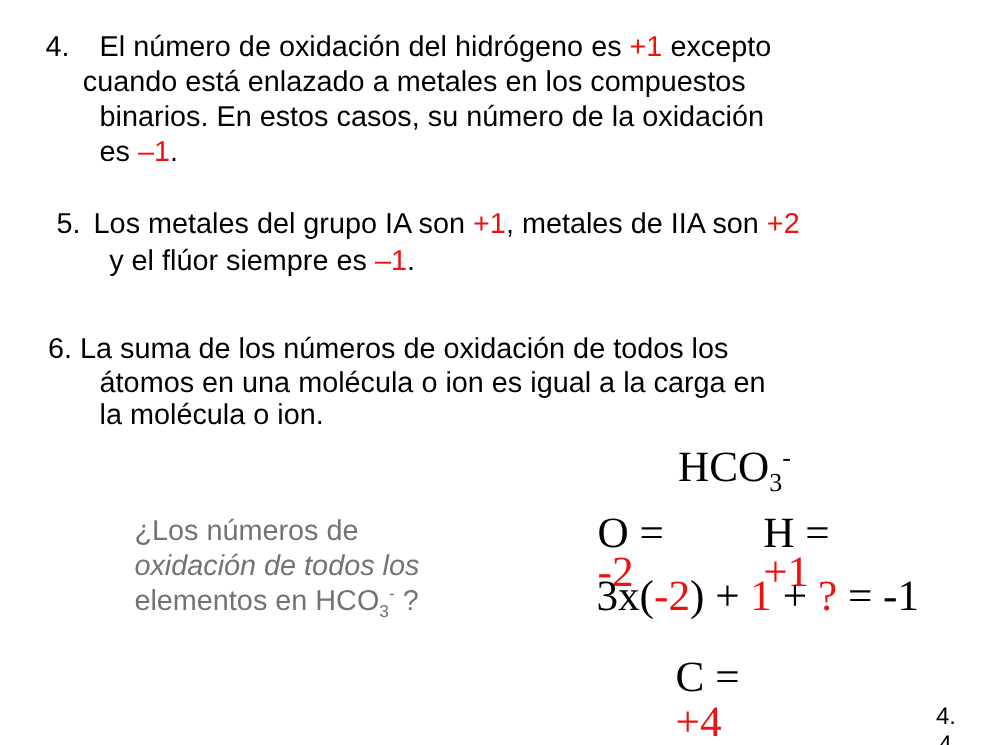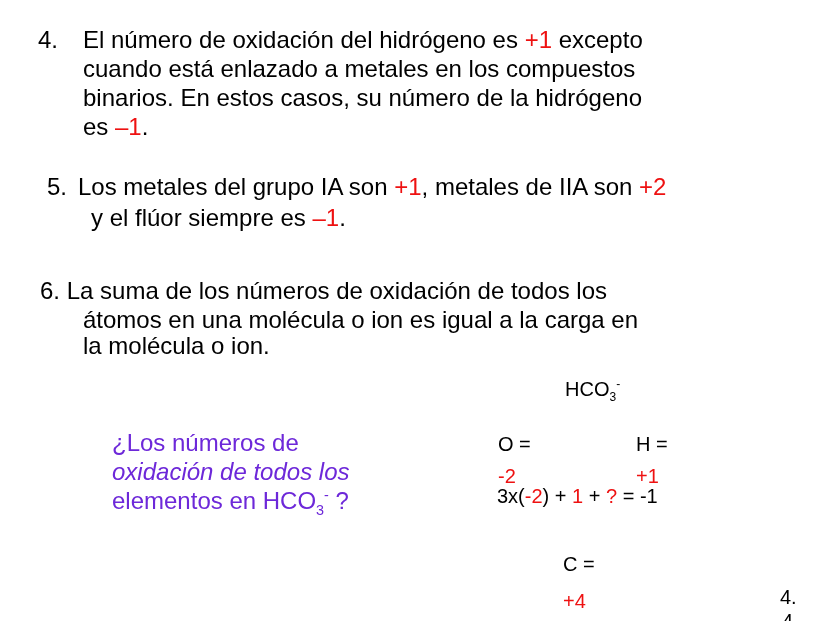--- a/index.html
+++ b/index.html
@@ -1,31 +1,31 @@
 <!DOCTYPE html>
 <html><head>
 <meta charset="utf-8">
 <style>
   html, body { margin:0; padding:0; }
   body { width:828px; height:621px; background:#ffffff; position:relative; overflow:hidden;
          font-family:"Liberation Sans", sans-serif; color:#000; }
   .abs { position:absolute; white-space:nowrap; }
   .t { font-size:24px; line-height:28px; }
   .red { color:#ee1111; }
-  .blue { color:#6d28d9; }
-  .big { font-size:20px; line-height:32px; }
+  .blue { color:#737373; }
+  .big { font-size:36px; line-height:32px;font-family:Liberation Serif, serif; }
   sub, sup { font-size:60%; line-height:0; }
 </style>
 </head>
 <body>
 
 <div class="abs t" style="left:38px;top:26px;">4.</div>
 <div class="abs t" style="left:83px;top:26px;text-align:center;"><span>El número de oxidación del hidrógeno es </span><span class="red">+1</span><span> excepto</span></div>
-<div class="abs t" style="left:83px;top:55px;">cuando está enlazado a metales en los compuestos</div>
-<div class="abs t" style="left:83px;top:84px;">binarios. En estos casos, su número de la hidrógeno</div>
+<div class="abs t" style="left:69px;top:55px;">cuando está enlazado a metales en los compuestos</div>
+<div class="abs t" style="left:83px;top:84px;">binarios. En estos casos, su número de la oxidación</div>
 <div class="abs t" style="left:83px;top:113px;"><span>es </span><span class="red">–1</span><span>.</span></div>
 
 <div class="abs t" style="left:47px;top:173px;">5.</div>
 <div class="abs t" style="left:78px;top:173px;"><span>Los metales del grupo IA son </span><span class="red">+1</span><span>, metales de IIA son </span><span class="red">+2</span></div>
 <div class="abs t" style="left:91px;top:204px;"><span>y el flúor siempre es  </span><span class="red">–1</span><span>.</span></div>
 
 <div class="abs t" style="left:40px;top:277px;">6. La suma de los números de oxidación de todos los</div>
 <div class="abs t" style="left:83px;top:306px;">átomos en una molécula o ion es igual a la carga en</div>
 <div class="abs t" style="left:83px;top:332px;">la molécula o ion.</div>
 

